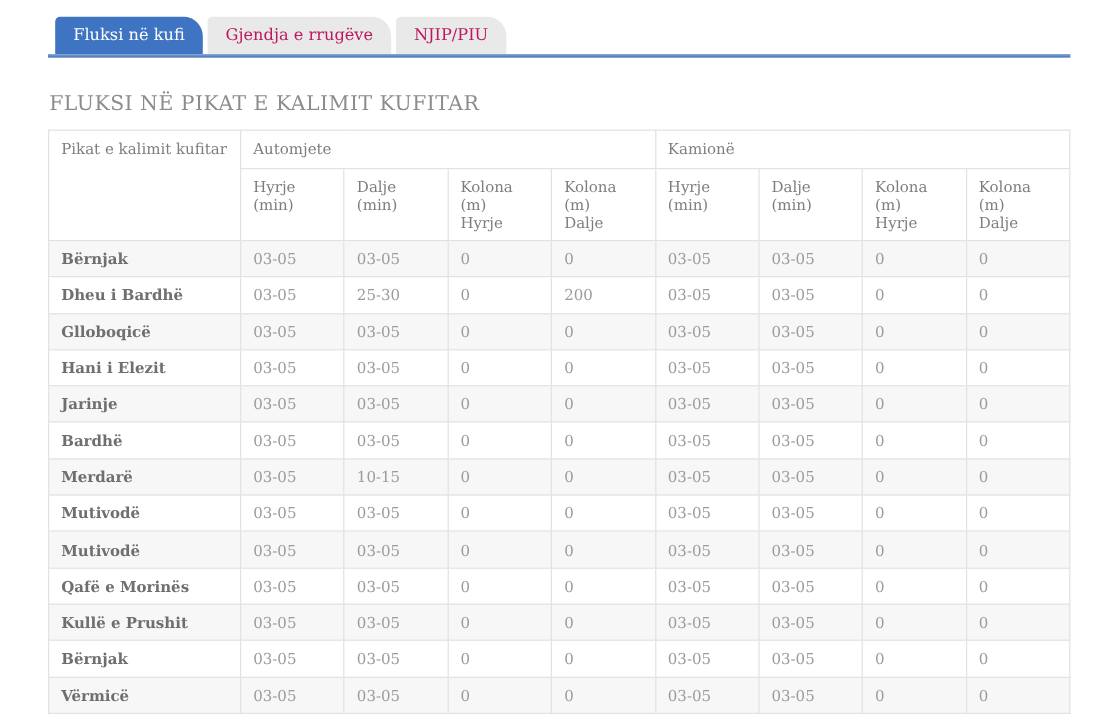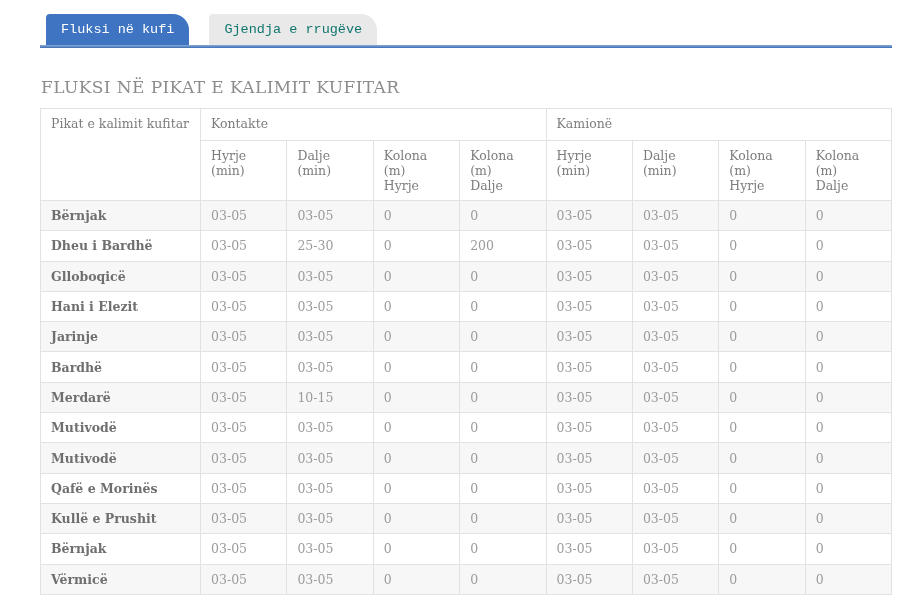--- a/index.html
+++ b/index.html
@@ -7,31 +7,30 @@
     background: #ffffff;
     font-family: "DejaVu Serif", "Liberation Serif", serif;
   }
   .page {
     width: 852px;
     margin: 14px 26px 0 40px;
   }
   
   .tabbar {
     display: flex;
-    gap: 20px;
+    gap: 4px;
     padding-left: 6px;
     align-items: center;
-    font-family: Liberation Mono, monospace;
   }
   .tab {
     height: 31px;
     line-height: 31px;
     padding: 0 15px;
     font-size: 13.5px;
-    color: #0f766e;
+    color: #be185d;
     background: #e9e9e9;
     border-radius: 4px 16px 0 0;
     cursor: pointer;
     white-space: nowrap;
   }
   .tab.active {
     background: #3e74c2;
     color: #ffffff;
   }
   .tab-underline {
@@ -89,41 +88,42 @@
   }
 </style>
 </head>
 <body>
 
 <div class="page">
 
   <div class="tabbar" id="tabbar">
       <div class="tab active">Fluksi në kufi</div>
       <div class="tab">Gjendja e rrugëve</div>
+      <div class="tab">NJIP/PIU</div>
     </div>
   <div class="tab-underline"></div>
 
   <h2 class="section-title">FLUKSI NË PIKAT E KALIMIT KUFITAR</h2>
 
   <table>
     <colgroup>
       <col class="c-name">
       <col>
         <col>
         <col>
         <col>
         <col>
         <col>
         <col>
         <col>
     </colgroup>
     <thead>
       <tr class="group-row">
         <th rowspan="2">Pikat e kalimit kufitar</th>
-        <th colspan="4">Kontakte</th>
+        <th colspan="4">Automjete</th>
         <th colspan="4">Kamionë</th>
       </tr>
       <tr class="sub-row" id="subheader-row">
           <th class="subh">Hyrje (min)</th>
           <th class="subh">Dalje (min)</th>
           <th class="subh">Kolona (m)
 Hyrje</th>
           <th class="subh">Kolona (m)
 Dalje</th>
           <th class="subh">Hyrje (min)</th>

